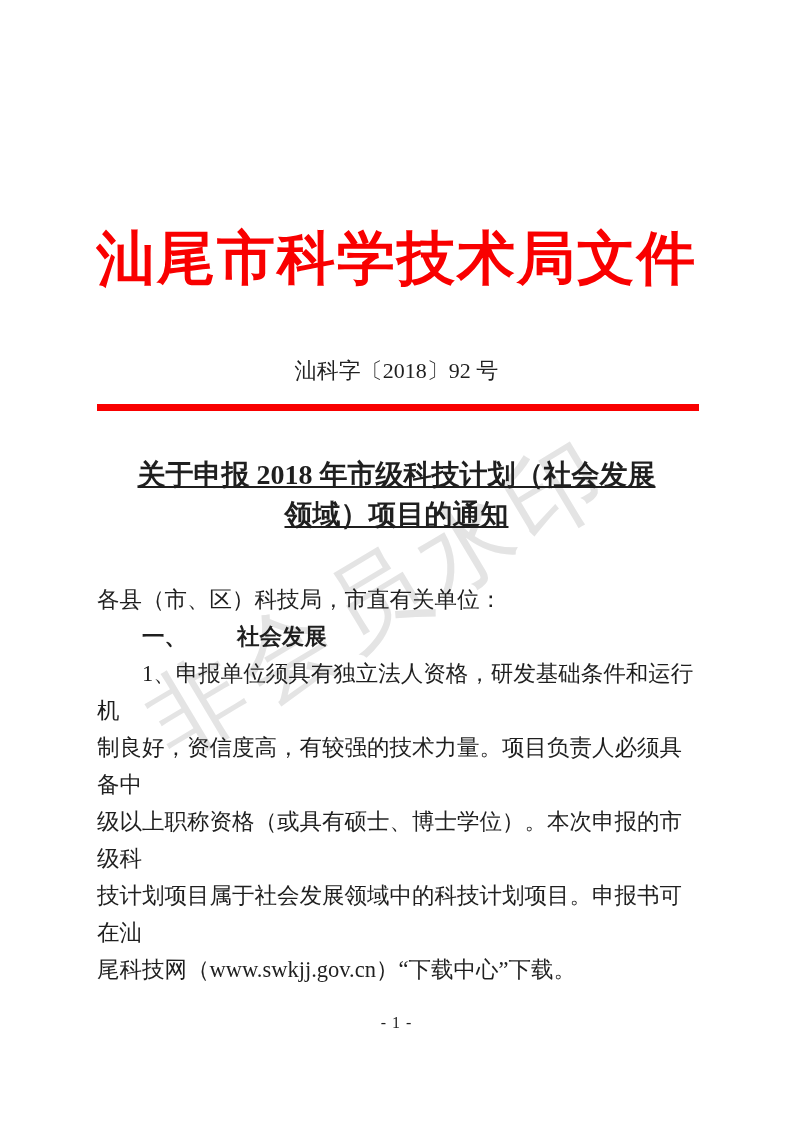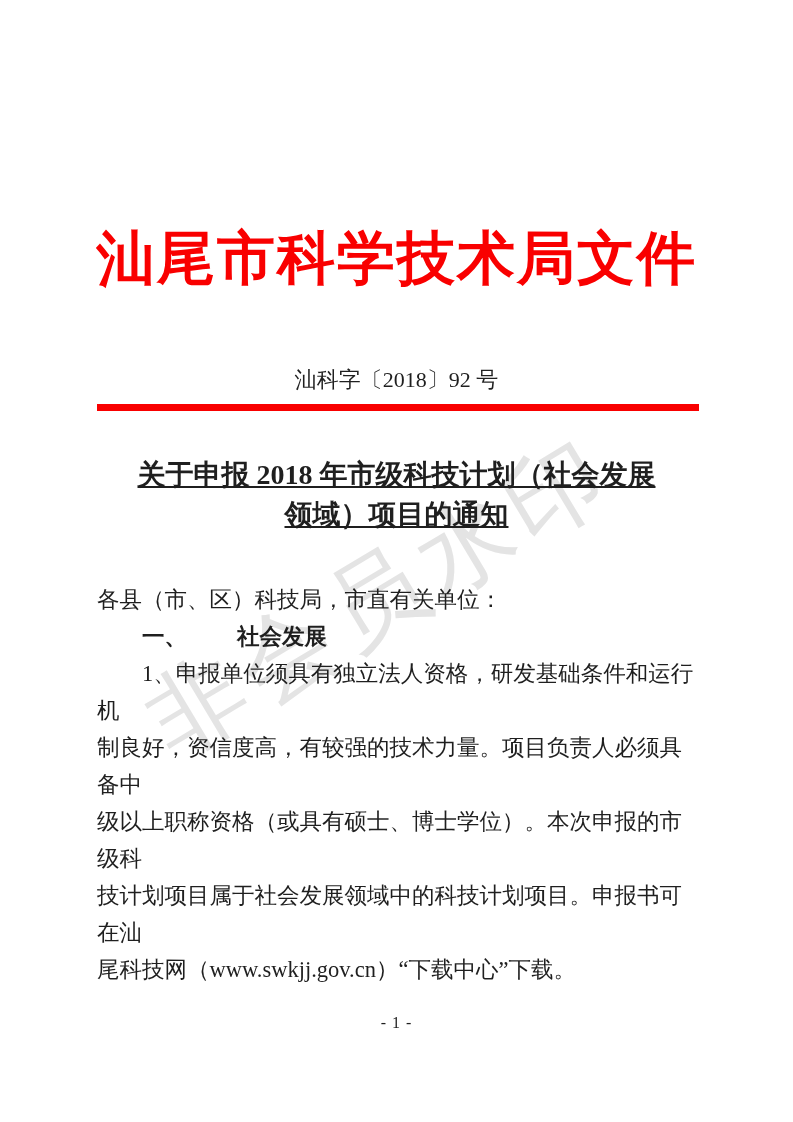--- a/index.html
+++ b/index.html
@@ -42,21 +42,21 @@
     text-align: center;
     font-size: 58px;
     font-weight: 700;
     letter-spacing: 2px;
     color: var(--red, #f90000);
     white-space: nowrap;
     line-height: 1.2;
   }
   .doc-number {
     position: absolute;
-    top: 365px;
+    top: 356px;
     left: 0;
     right: 0;
     text-align: center;
     font-size: 22px;
     line-height: 30px;
   }
   .red-line {
     position: absolute;
     top: 404px;
     left: 97px;

